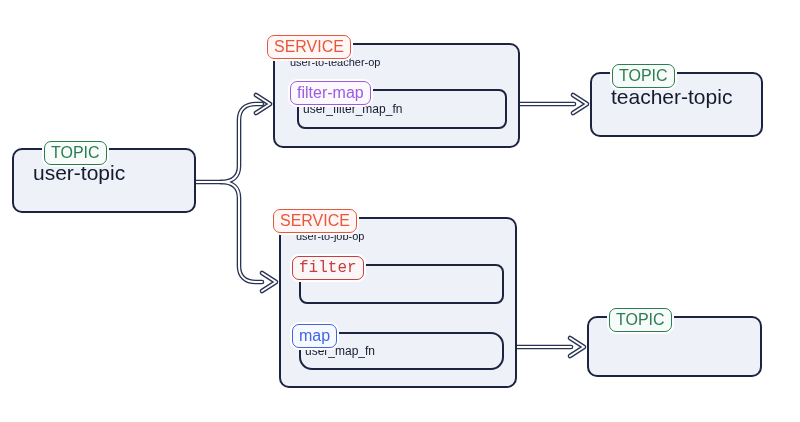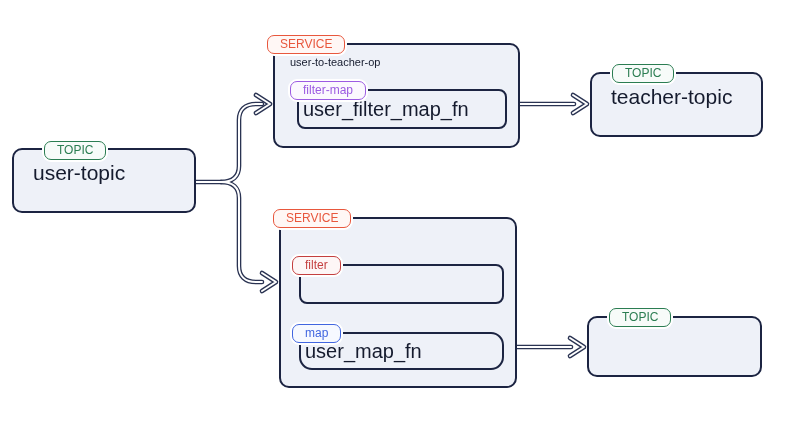--- a/index.html
+++ b/index.html
@@ -11,40 +11,40 @@
   .node{
     position:absolute;z-index:2;background:#eef1f8;border:2.2px solid #1c2442;
     border-radius:10px;box-sizing:border-box;
   }
   .node-label{display:block;padding:11px 0 0 19px;font-size:21px;white-space:nowrap;}
   .svc-title{display:block;padding:11px 0 0 15px;font-size:11px;white-space:nowrap;}
   .opbox{
     position:absolute;background:#eef1f8;border:2px solid #1c2442;border-radius:8px;
     box-sizing:border-box;display:flex;align-items:center;
   }
-  .opbox .fn-label{padding-left:4px;font-size:20px;white-space:nowrap;}
+  .opbox .fn-label{padding-left:4px;font-size:12px;white-space:nowrap;}
   .badge{
     position:absolute;top:-10px;left:-8px;z-index:3;
-    font-size:12px;line-height:1.25;padding:1px 12px;border-radius:7px;
+    font-size:16px;line-height:1.25;padding:1px 6px;border-radius:7px;
     background:#ffffff;border:1.6px solid;white-space:nowrap;
     box-shadow:0 0 0 2px #ffffff;
   }
   .badge-topic{color:#2b7d52;border-color:#2b7d52;background:#f7fbf9;margin-left:28px;}
   .badge-service{color:#e8573d;border-color:#e8573d;background:#fff7f5;}
   .badge-filter-map{color:#9c5be2;border-color:#9c5be2;background:#fbf8fe;}
   .badge-filter{color:#c43f3f;border-color:#c43f3f;background:#fdf6f6;}
   .badge-map{color:#4166e0;border-color:#4166e0;background:#f6f9ff;}
   .n-user-topic{left:12px;top:148px;width:184px;height:65px;}
   .n-user-topic .badge{left:2px;top:-9px;}
   .n-service-teacher{left:273px;top:43px;width:247px;height:105px;}
   .n-teacher-topic{left:590px;top:72px;width:173px;height:65px;}
   .n-service-job{left:279px;top:217px;width:238px;height:171px;}
   .n-job-topic{left:587px;top:316px;width:175px;height:61px;}
   .op-filter-map{left:22px;top:44px;width:210px;height:40px;}
-  .op-filter{left:18px;top:45px;width:205px;height:40px;}
+  .op-filter{left:18px;top:45px;width:205px;height:40px;font-family:Liberation Mono, monospace;}
   .op-map{left:18px;top:113px;width:205px;height:38px;border-radius:13px;}
   .opbox .badge{top:-10px;left:-9px;}
 </style>
 </head>
 <body>
 
 <div class="stage">
 
   <svg class="edges" width="800" height="422" viewBox="0 0 800 422" aria-hidden="true">
 
@@ -89,20 +89,21 @@
     </div>
   </div>
 
   <div class="node n-teacher-topic">
     <span class="badge badge-topic">TOPIC</span>
     <span class="node-label">teacher-topic</span>
   </div>
 
   <div class="node n-service-job">
     <span class="badge badge-service">SERVICE</span>
+    <span class="svc-title">user-to-job-op</span>
     <div class="opbox op-filter">
       <span class="badge badge-filter">filter</span>
     </div>
     <div class="opbox op-map">
       <span class="badge badge-map">map</span>
       <span class="fn-label">user_map_fn</span>
     </div>
   </div>
 
   <div class="node n-job-topic">

